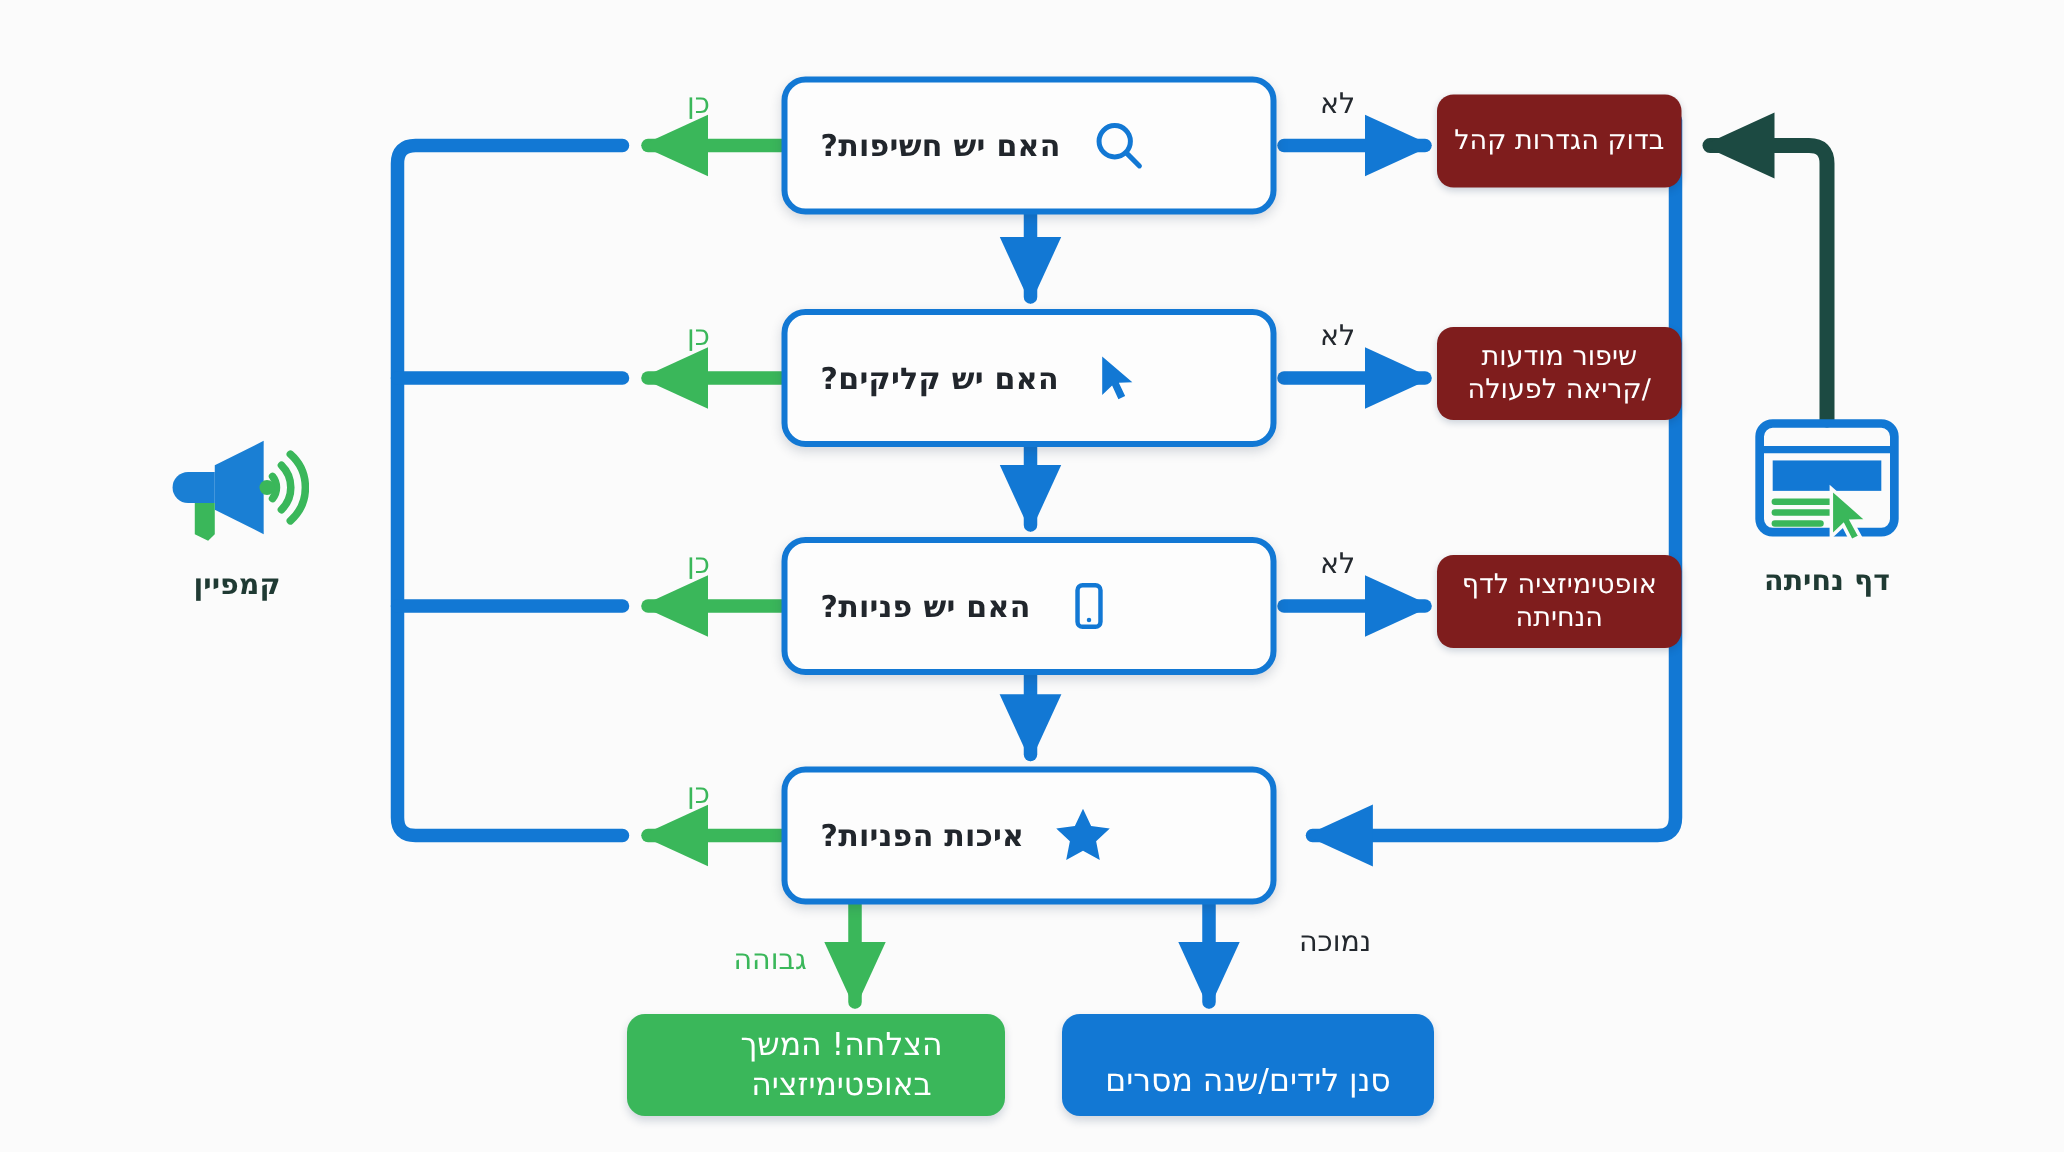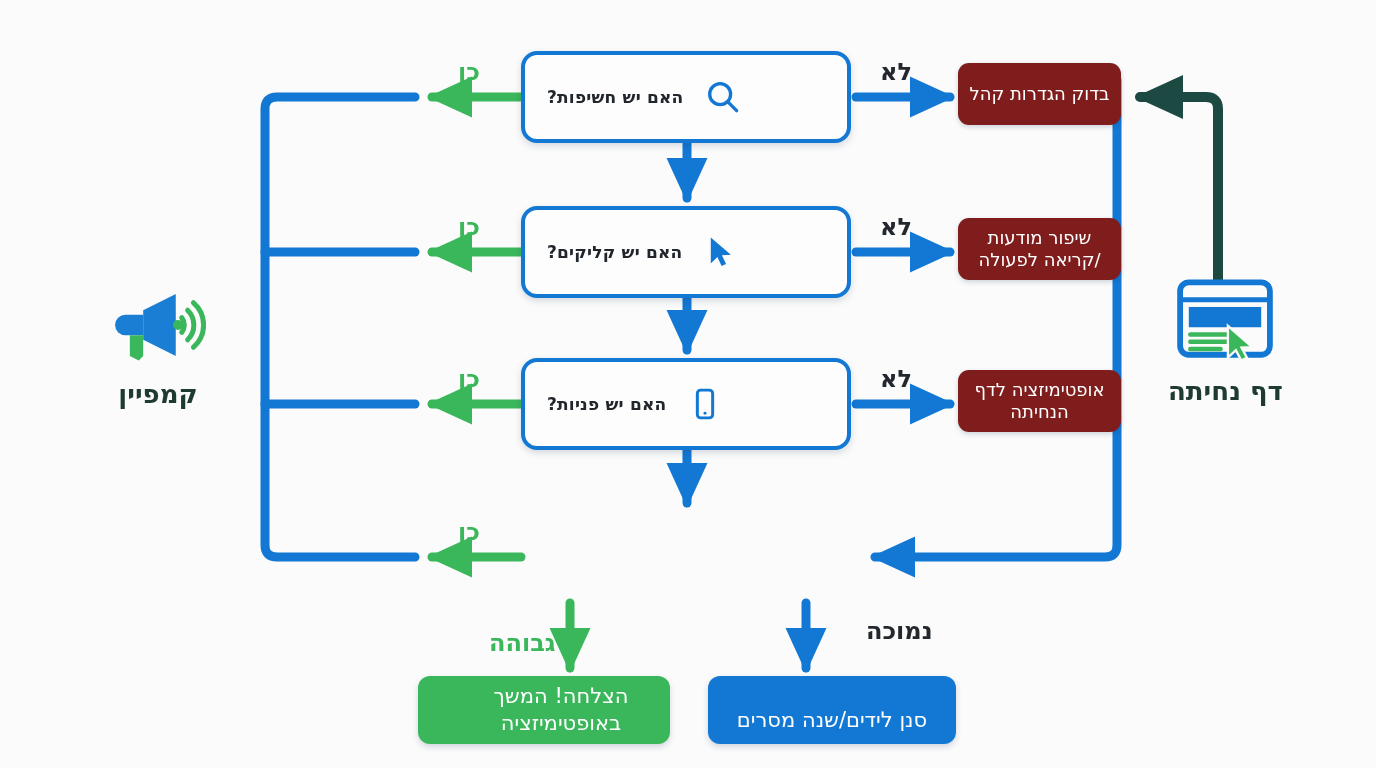--- a/index.html
+++ b/index.html
@@ -22,21 +22,21 @@
     border:4px solid #1278d4;
     border-radius:16px;
     display:flex;align-items:center;
     flex-direction:row-reverse;
     justify-content:flex-start;
     gap:18px;
     padding:0 26px 0 22px;
     box-shadow:0 3px 7px rgba(30,50,80,.17);
   }
   .decision .dlabel{
-    font-size:17px;font-weight:bold;color:#21262c;
+    font-size:20px;font-weight:bold;color:#21262c;
     white-space:nowrap;letter-spacing:.2px;
   }
   .decision .dicon{display:flex;align-items:center;justify-content:center;width:42px;height:44px;flex:0 0 42px;}
 
   
   .action{
     width:163px;min-height:62px;
     background:#7f1d1d;
     border-radius:11px;
     color:#fff;
@@ -53,24 +53,24 @@
     display:flex;align-items:center;justify-content:center;
     text-align:center;font-size:21px;line-height:1.28;
     padding:10px 14px;
     box-shadow:0 3px 6px rgba(20,50,90,.18);
   }
   .result.green{background:#3ab75a;}
   .result.blue{background:#1278d4;}
 
   
   .entity{position:absolute;display:flex;flex-direction:column;align-items:center;gap:10px;}
-  .entity .elabel{font-size:26px;font-weight:bold;color:#1f3a33;white-space:nowrap;}
-
-  
-  .edgelabel{position:absolute;font-size:24px;white-space:nowrap;font-weight:bold;}
+  .entity .elabel{font-size:19px;font-weight:bold;color:#1f3a33;white-space:nowrap;}
+
+  
+  .edgelabel{position:absolute;font-size:19px;white-space:nowrap;}
   .edgelabel.yes{color:#3ab75a;}
   .edgelabel.no{color:#23282e;}
   .edgelabel.high{color:#3ab75a;margin-top:12px;}
   .edgelabel.low{color:#23282e;}
 </style>
 </head>
 <body>
 
 <div id="stage">
 
@@ -137,20 +137,28 @@
   <div class="node decision" style="left:521px;top:358px;">
     <span class="dlabel">האם יש פניות?</span>
     <span class="dicon">
       <svg viewBox="0 0 24 24" width="34" height="40" fill="none" stroke="#1278d4" stroke-width="2.1">
         <rect x="6.6" y="2.2" width="10.8" height="19.6" rx="2.4"></rect>
         <circle cx="12" cy="18.6" r="1.05" fill="#1278d4" stroke="none"></circle>
       </svg>
     </span>
   </div>
 
+  <div class="node decision" style="left:521px;top:511px;">
+    <span class="dlabel">איכות הפניות?</span>
+    <span class="dicon">
+      <svg viewBox="0 0 24 24" width="42" height="42" fill="#1278d4">
+        <path d="M12 1.8 L15.1 8.4 L22.2 9.3 L17.0 14.2 L18.4 21.3 L12 17.8 L5.6 21.3 L7.0 14.2 L1.8 9.3 L8.9 8.4 Z"></path>
+      </svg>
+    </span>
+  </div>
 
   <div class="node action" style="left:958px;top:63px;">
     <span>בדוק הגדרות קהל</span>
   </div>
   <div class="node action" style="left:958px;top:218px;">
     <span>שיפור מודעות /קריאה לפעולה</span>
   </div>
   <div class="node action" style="left:958px;top:370px;">
     <span>אופטימיזציה לדף הנחיתה</span>
   </div>

